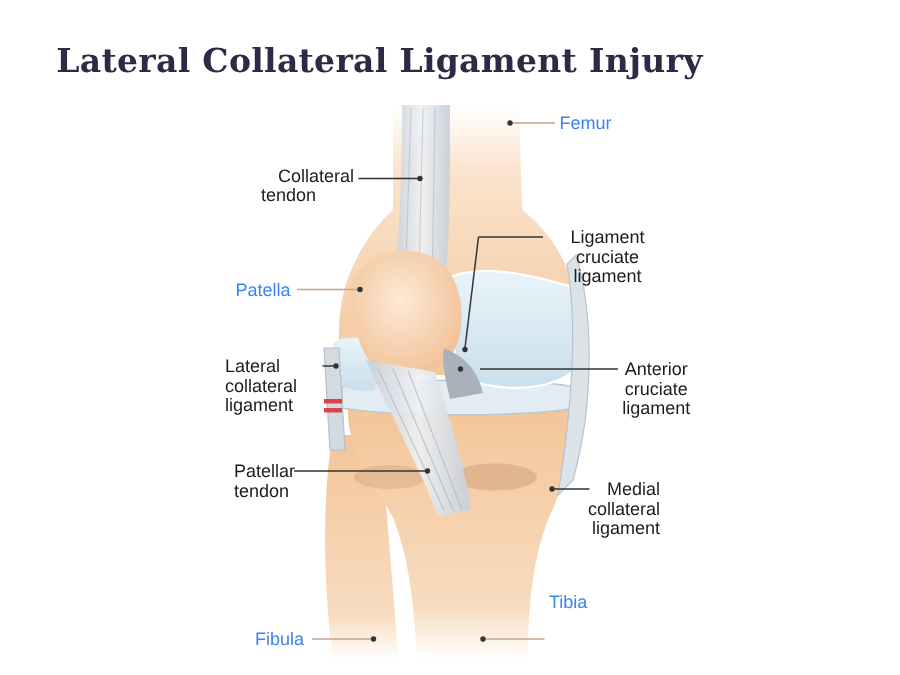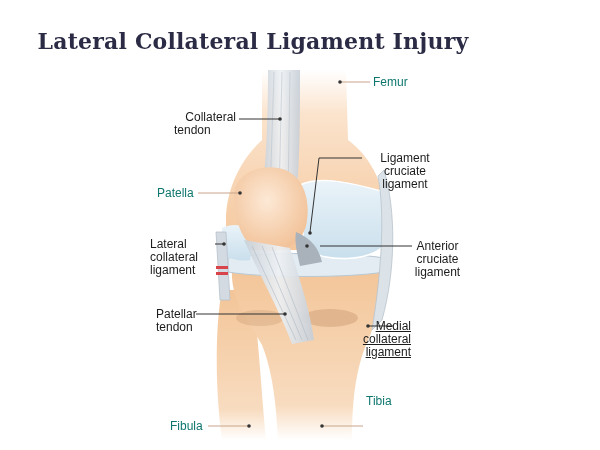--- a/index.html
+++ b/index.html
@@ -1,20 +1,20 @@
 <!DOCTYPE html>
 <html><head>
   <meta charset="utf-8">
   <style>
     html, body { margin: 0; padding: 0; }
     body { width: 600px; height: 450px; background: #ffffff; position: relative; overflow: hidden; font-family: "Liberation Sans", sans-serif; }
     .title { position: absolute; left: 0; width: 506px; top: 28px; text-align: center; font-family: "DejaVu Serif", serif; font-weight: bold; font-size: 22px; color: #2b2b45; letter-spacing: 0.2px; }
     .illus { position: absolute; left: 0; top: 0; width: 600px; height: 450px; }
     .lbl { position: absolute; font-size: 12px; line-height: 13px; color: #1c1c1c; }
-    .lbl.bone { color: #0f766e; }
+    .lbl.bone { color: #3b82f6; }
     .lbl.right { text-align: right; }
     .lbl.center { text-align: center; }
   </style>
 </head>
 <body>
 
 <div class="title">Lateral Collateral Ligament Injury</div>
 
 <svg class="illus" viewBox="0 0 600 450" xmlns="http://www.w3.org/2000/svg">
   <defs>
@@ -139,20 +139,20 @@
   <div>Anterior</div>
   <div>cruciate</div>
   <div>ligament</div>
 </div>
 
 <div class="lbl" style="left:156px; top:308px;">
   <div>Patellar</div>
   <div>tendon</div>
 </div>
 
-<div class="lbl right" style="left:359px; top:320px; width:52px;text-decoration:underline;">
+<div class="lbl right" style="left:388px; top:320px; width:52px;">
   <div>Medial</div>
   <div>collateral</div>
   <div>ligament</div>
 </div>
 
 <div class="lbl bone" style="left:170px; top:420px;">Fibula</div>
 <div class="lbl bone" style="left:366px; top:395px;">Tibia</div>
 
 </body></html>

